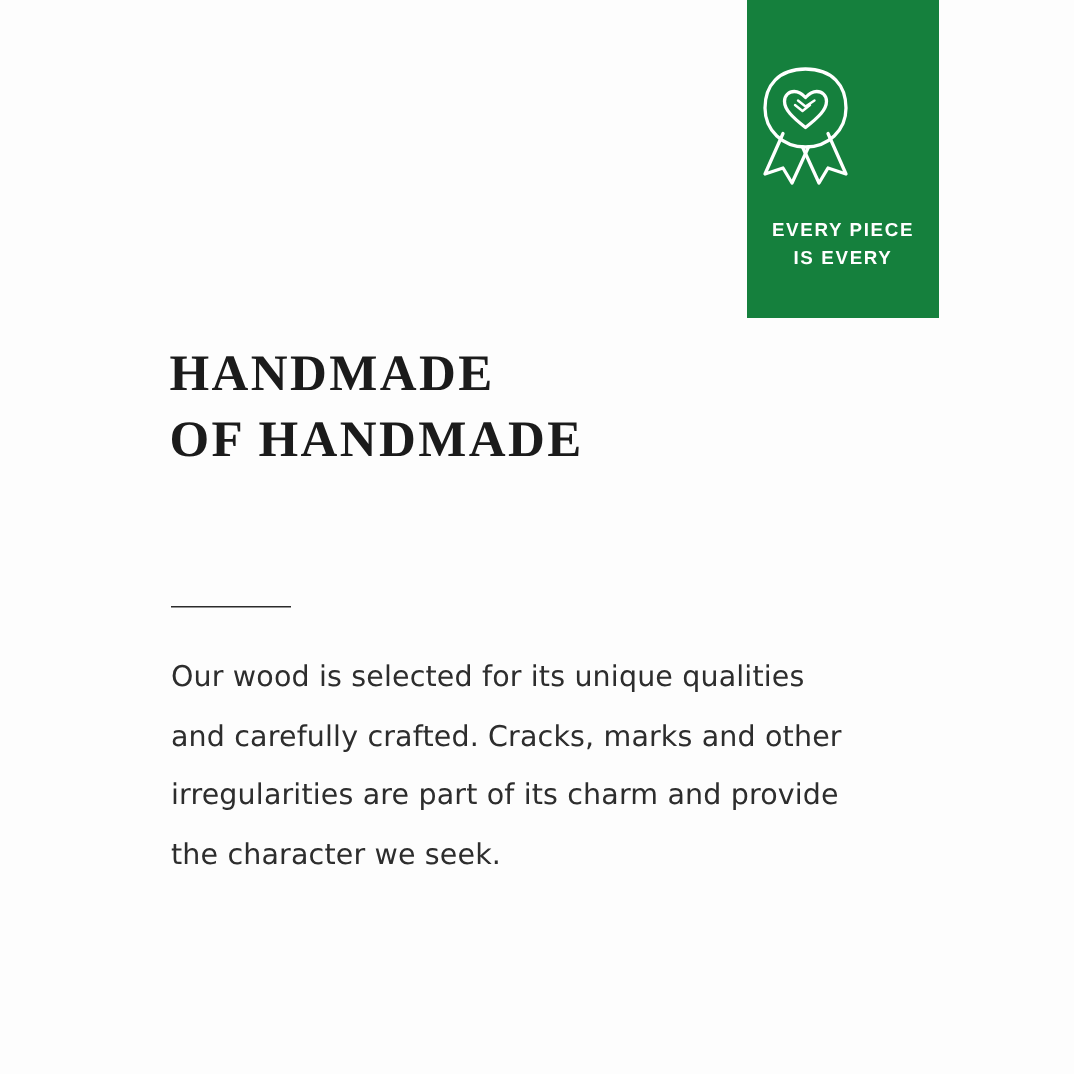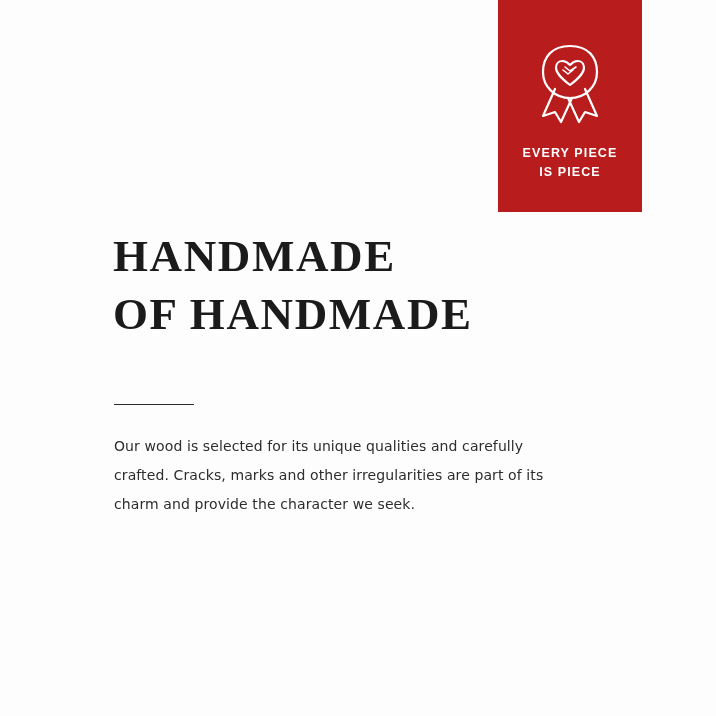--- a/index.html
+++ b/index.html
@@ -18,26 +18,25 @@
     width: 716px;
     height: 716px;
     background: #fdfdfd;
   }
 
   
   .badge-panel {
     position: absolute;
     top: 0;
     left: 498px;
-    width: 144px;
+    width: 128px;
     height: 212px;
-    background: #b91c1c;
+    background: #15803d;
     display: flex;
     flex-direction: column;
-    align-items: center;
     justify-content: flex-start;
     box-sizing: border-box;
     padding-top: 40px;
   }
   .badge-emblem {
     width: 78px;
     height: 86px;
     display: block;
   }
   .badge-caption {
@@ -55,21 +54,21 @@
   }
 
   
   .headline {
     position: absolute;
     left: 113px;
     top: 228px;
     width: 430px;
     font-family: "Liberation Serif", serif;
     font-weight: bold;
-    font-size: 45px;
+    font-size: 34px;
     line-height: 1.28;
     letter-spacing: 1.6px;
     color: #1b1b1b;
     margin: 0;
   }
   .headline span {
     display: block;
   }
 
   
@@ -82,21 +81,21 @@
     background: #2b2b2b;
   }
 
   
   .body-copy {
     position: absolute;
     left: 114px;
     top: 432px;
     width: 450px;
     font-family: "DejaVu Sans", sans-serif;
-    font-size: 14px;
+    font-size: 19px;
     line-height: 2.08;
     color: #2d2d2d;
     letter-spacing: 0.1px;
     margin: 0;
   }
 </style>
 </head>
 <body>
 
 <div class="page">
@@ -113,21 +112,21 @@
 
           <path d="M39 45 C 30 38, 25 33, 25 27.5 C 25 23.5, 28 21, 31.5 21 C 34 21, 36.5 22.3, 39 25 C 41.5 22.3, 44 21, 46.5 21 C 50 21, 53 23.5, 53 27.5 C 53 33, 48 38, 39 45 Z"></path>
 
           <path d="M32 30 L37 34 L42 30" stroke-width="1.6"></path>
           <path d="M34 27 L39 31 L45 27" stroke-width="1.6"></path>
         </g>
       </svg>
     </span>
     <div class="badge-caption">
       <span>EVERY PIECE</span>
-      <span class="line2">IS PIECE</span>
+      <span class="line2">IS EVERY</span>
     </div>
   </div>
 
   <h1 class="headline">
     <span>HANDMADE</span>
     <span>OF HANDMADE</span>
   </h1>
 
   <div class="rule"></div>
 

